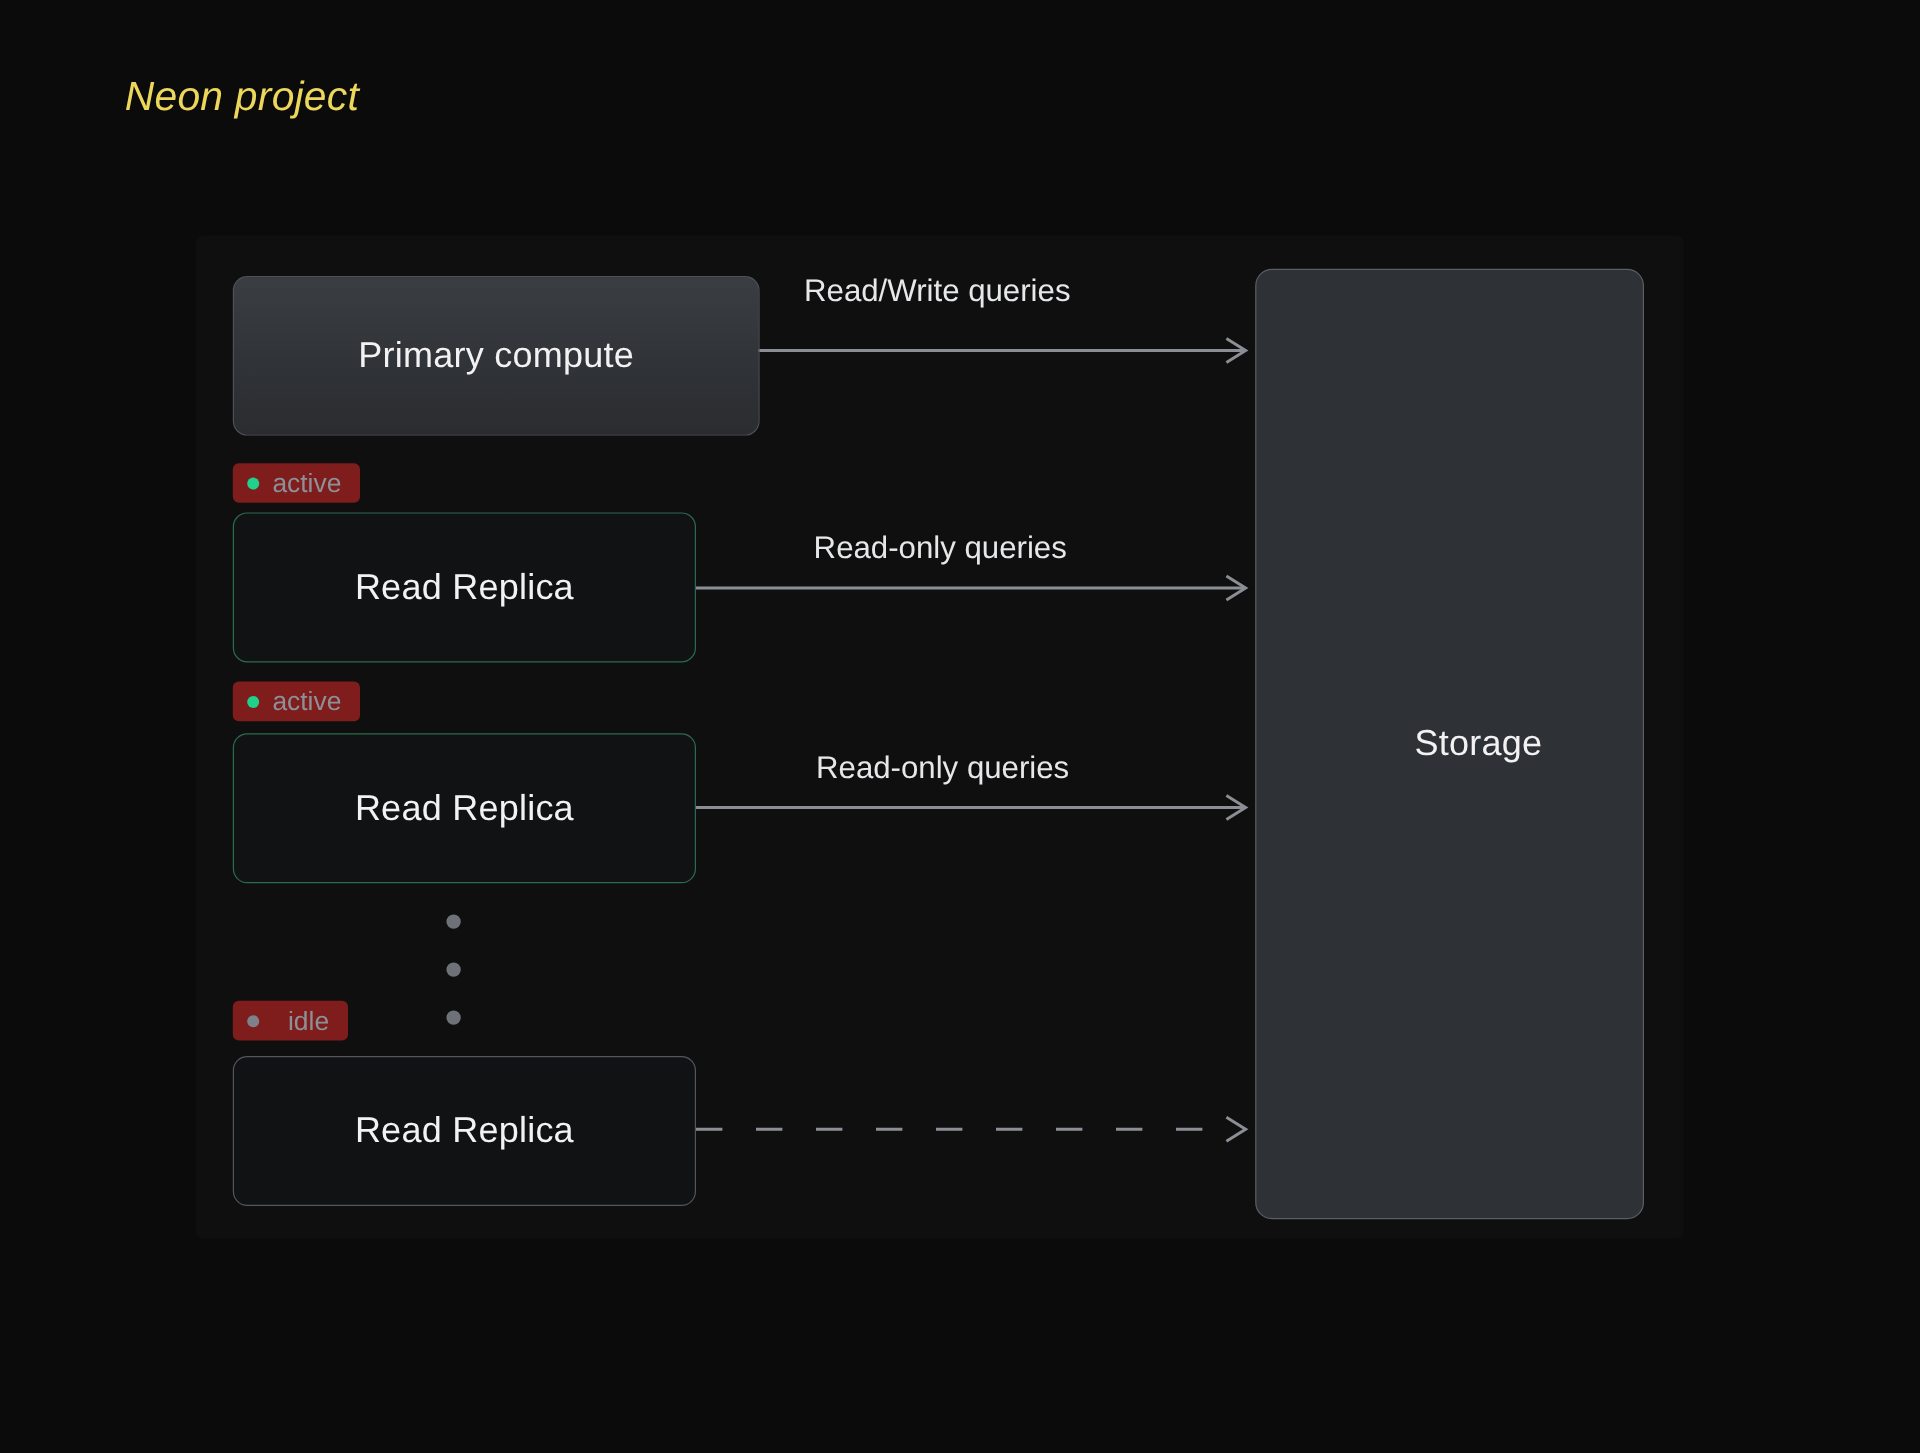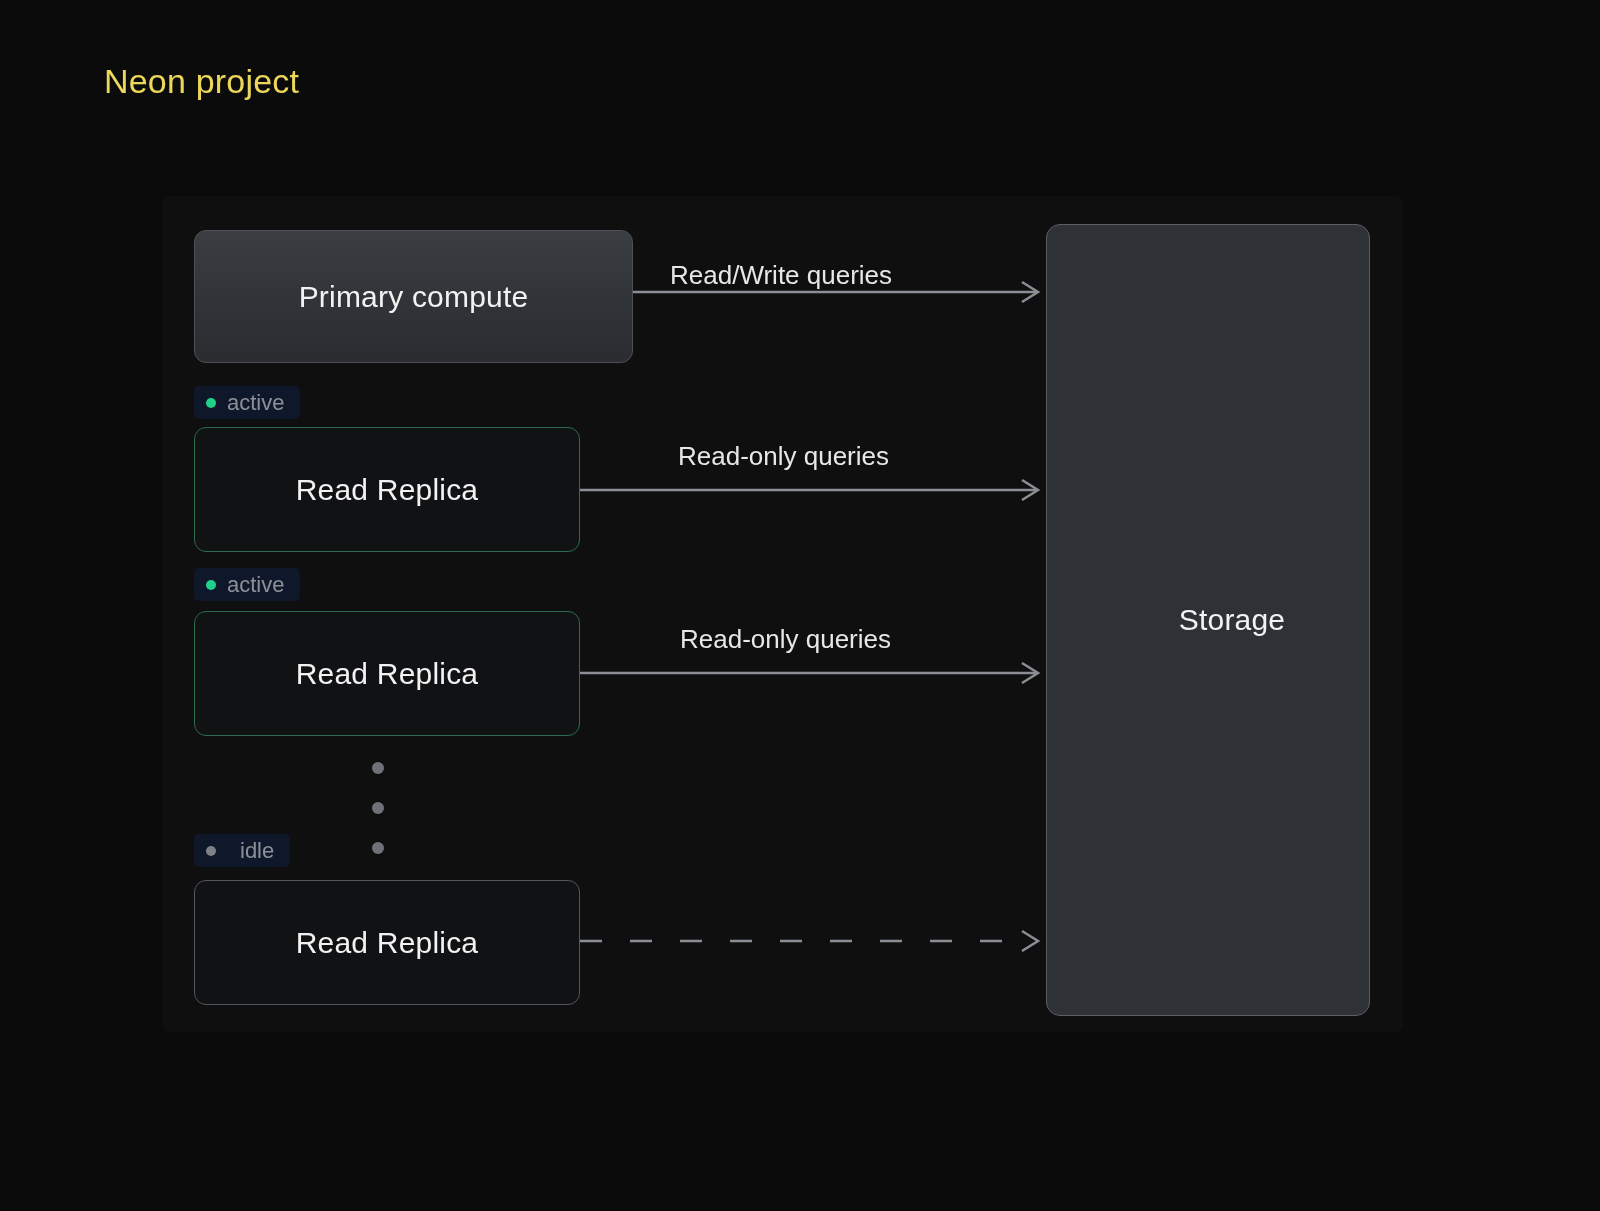--- a/index.html
+++ b/index.html
@@ -27,20 +27,21 @@
 
   
   #project-title {
     position: absolute;
     left: 104px;
     top: 62px;
     font-size: 34px;
     letter-spacing: 0.2px;
     color: #ecd75b;
     white-space: nowrap;
+    font-style: italic;
   }
 
   
   #project-frame {
     position: absolute;
     left: 92px;
     top: 124px;
     width: 1380px;
     height: 982px;
     border: 2px solid #d4b game;
@@ -117,21 +118,21 @@
   }
 
   
   .status-badge {
     position: absolute;
     display: flex;
     align-items: center;
     gap: 11px;
     height: 33px;
     padding: 0 16px 0 12px;
-    background: #0f172a;
+    background: #7f1d1d;
     border-radius: 5px;
     font-size: 22px;
     color: #8d9197;
     white-space: nowrap;
   }
   .status-dot {
     width: 10px;
     height: 10px;
     border-radius: 50%;
     flex: none;
@@ -170,21 +171,21 @@
     pointer-events: none;
   }
 
   
   .edge-label {
     position: absolute;
     font-size: 26px;
     color: #e6e7e9;
     white-space: nowrap;
   }
-  #label-rw       { left: 670px; top: 260px; }
+  #label-rw       { left: 670px; top: 227px; }
   #label-ro-1     { left: 678px; top: 441px; }
   #label-ro-2     { left: 680px; top: 624px; }
 </style>
 </head>
 <body>
 
 <div id="canvas">
 
   <div id="project-title">Neon project</div>
 

